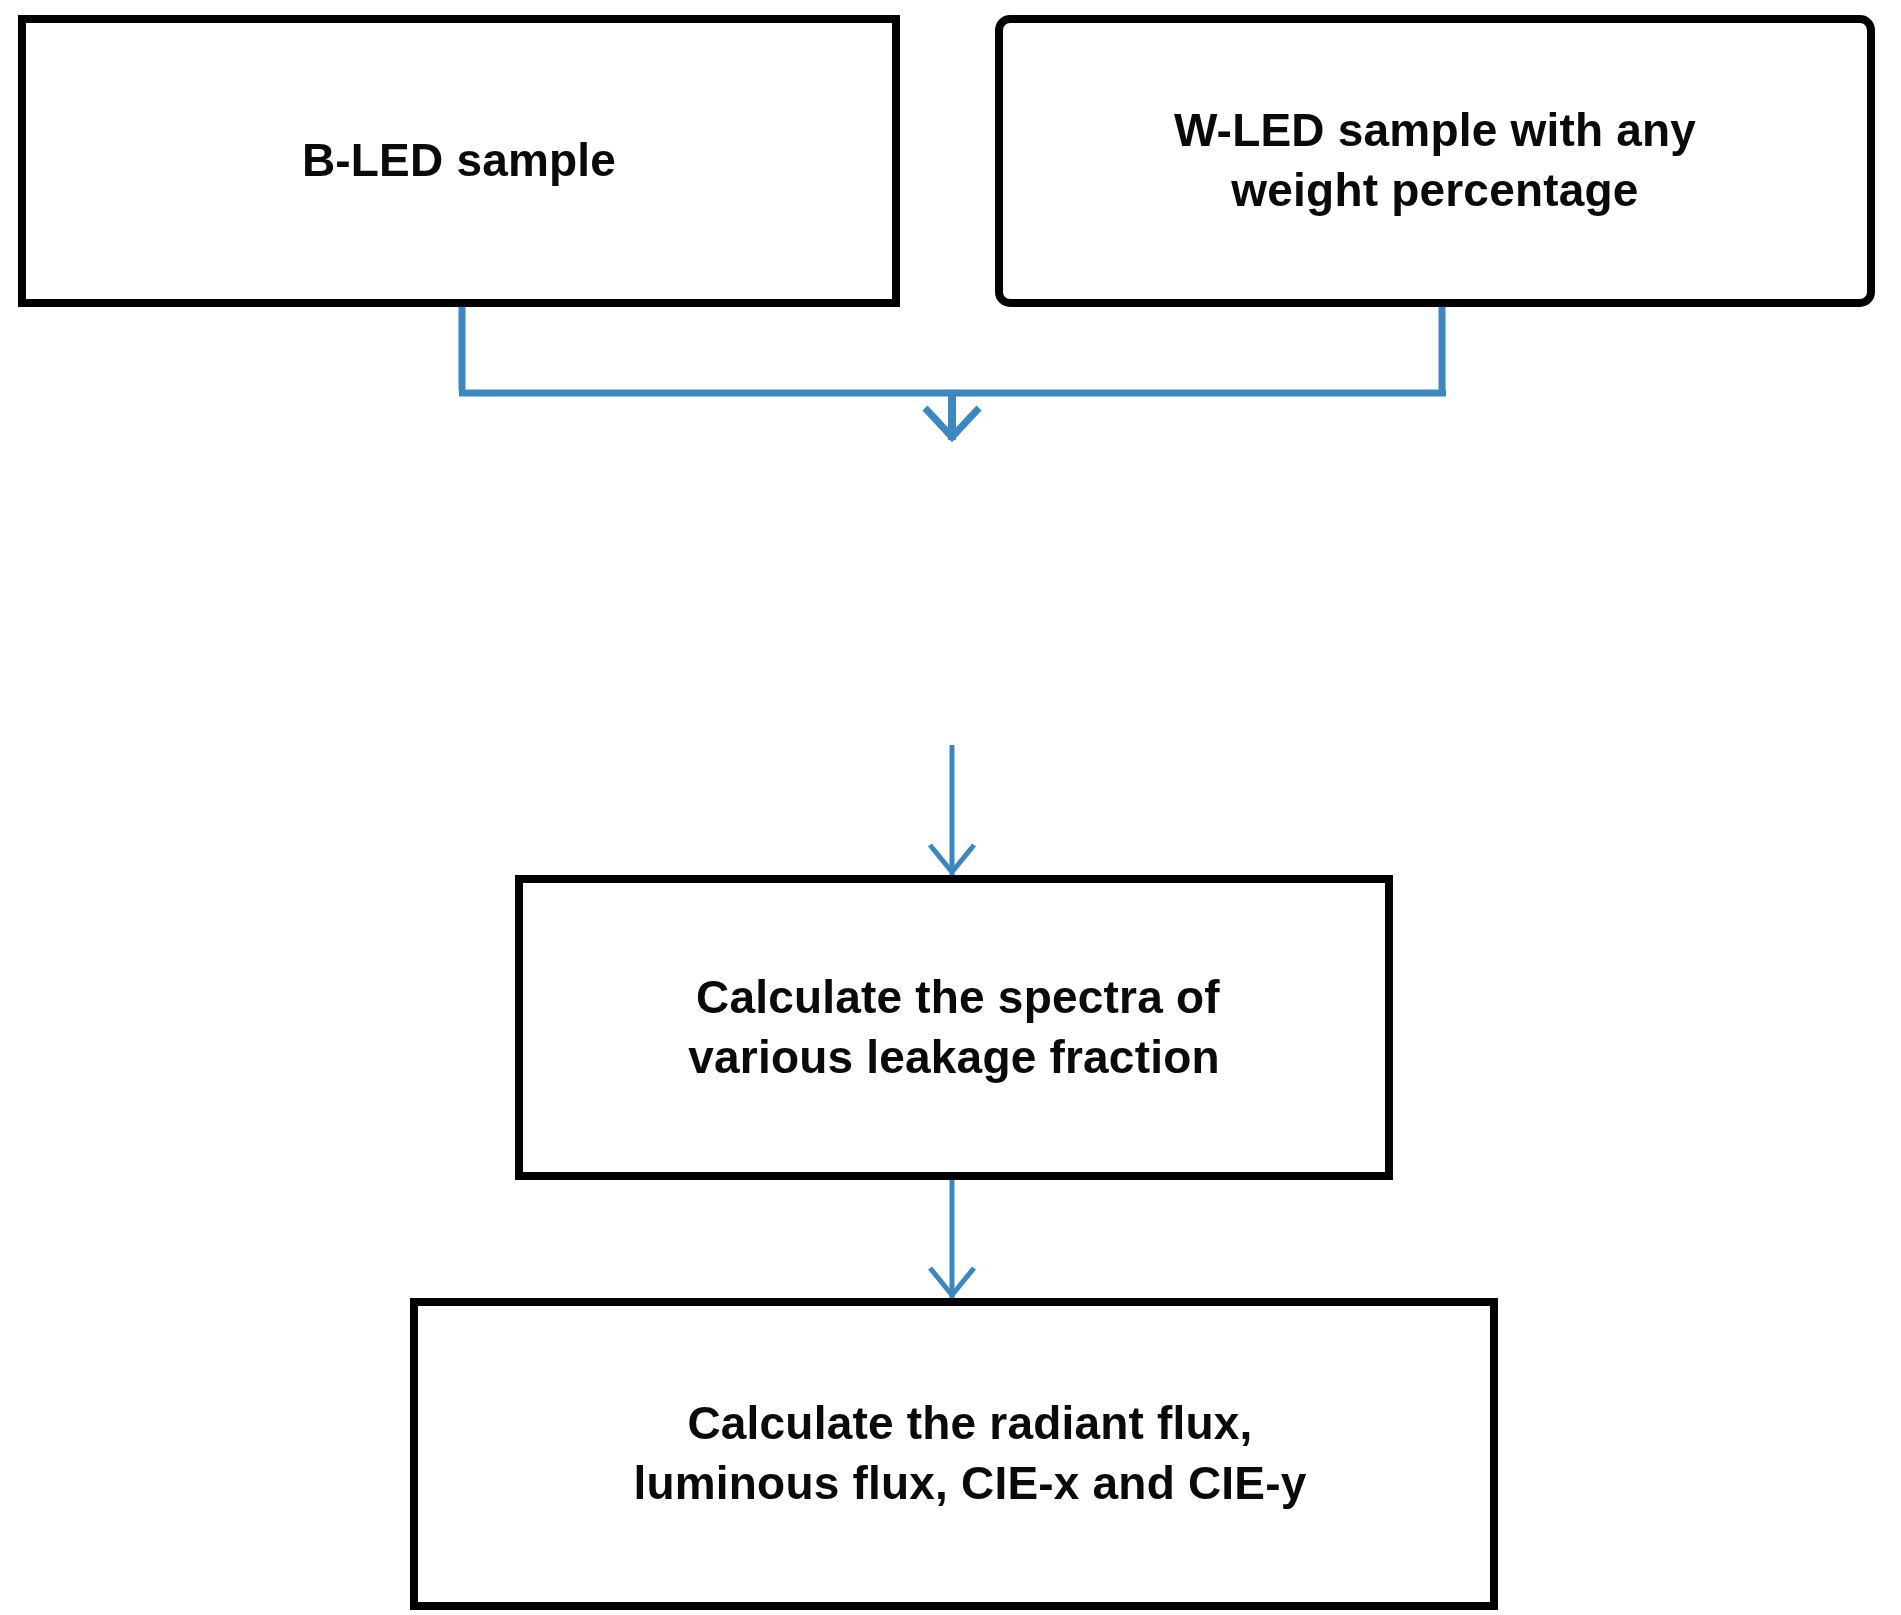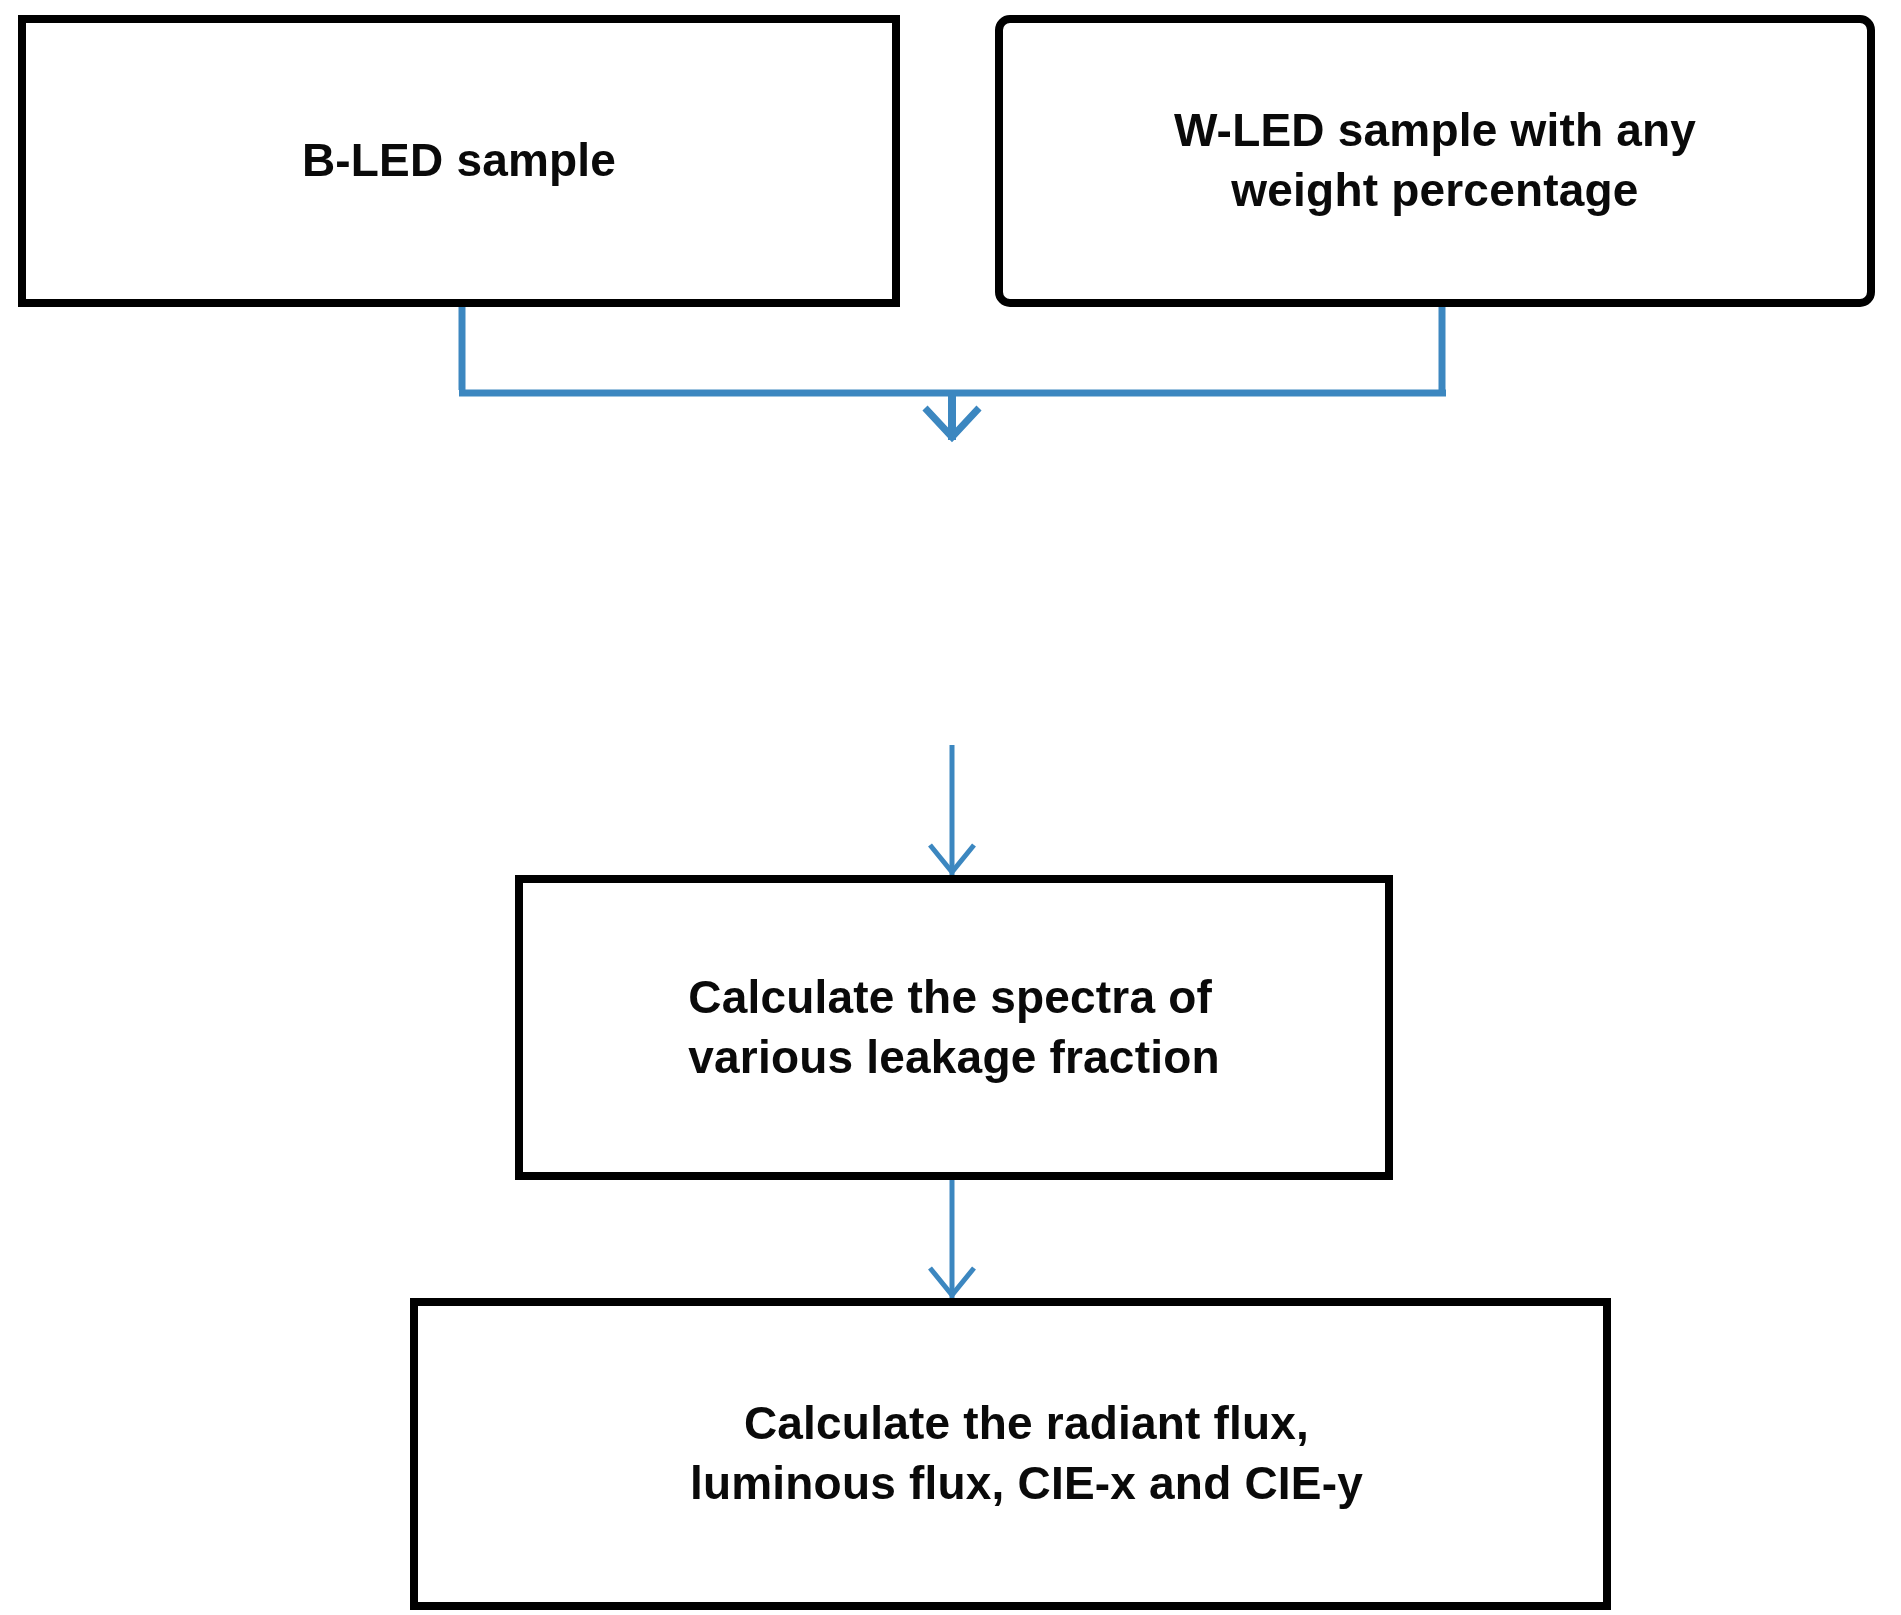--- a/index.html
+++ b/index.html
@@ -39,23 +39,23 @@
     letter-spacing: 0.2px;
     white-space: pre-line;
     padding: 0 14px;
   }
 
   
   #node-bled        { left: 18px;   top: 15px;   width: 882px;  height: 292px; }
   #node-wled        { left: 995px;  top: 15px;   width: 880px;  height: 292px; border-radius: 15px; }
   #node-phosphor    { left: 515px;  top: 440px;  width: 878px;  height: 305px; }
   #node-spectra     { left: 515px;  top: 875px;  width: 878px;  height: 305px; }
-  #node-flux        { left: 410px;  top: 1298px; width: 1201px; height: 312px; padding-left: 32px; }
+  #node-flux        { left: 410px;  top: 1298px; width: 1088px; height: 312px; padding-left: 32px; }
 
-  #node-spectra .node-text { text-align: left; }
+  #node-spectra .node-text { text-align: right; }
   #node-flux    .node-text { text-align: center; }
 
   
   #connectors {
     position: absolute;
     left: 0;
     top: 0;
     width: 1901px;
     height: 1615px;
     pointer-events: none;

